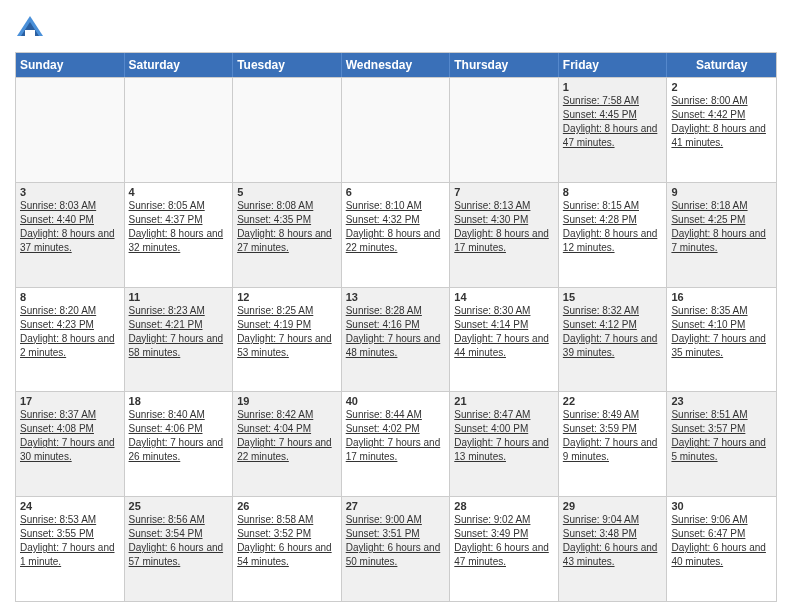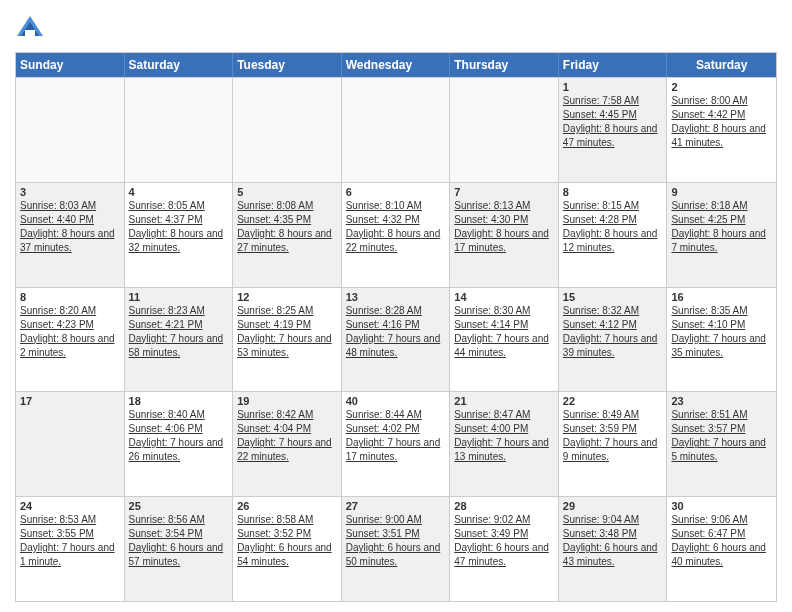--- a/index.html
+++ b/index.html
@@ -245,20 +245,23 @@
           <div class="cal-cell">
             <span class="day-num">16</span>
             <div class="cell-text">Sunrise: 8:35 AM
 Sunset: 4:10 PM
 Daylight: 7 hours and 35 minutes.</div>
           </div>
         </div>
         <div class="cal-row">
           <div class="cal-cell shaded">
             <span class="day-num">17</span>
+            <div class="cell-text">Sunrise: 8:37 AM
+Sunset: 4:08 PM
+Daylight: 7 hours and 30 minutes.</div>
           </div>
           <div class="cal-cell">
             <span class="day-num">18</span>
             <div class="cell-text">Sunrise: 8:40 AM
 Sunset: 4:06 PM
 Daylight: 7 hours and 26 minutes.</div>
           </div>
           <div class="cal-cell shaded">
             <span class="day-num">19</span>
             <div class="cell-text">Sunrise: 8:42 AM

